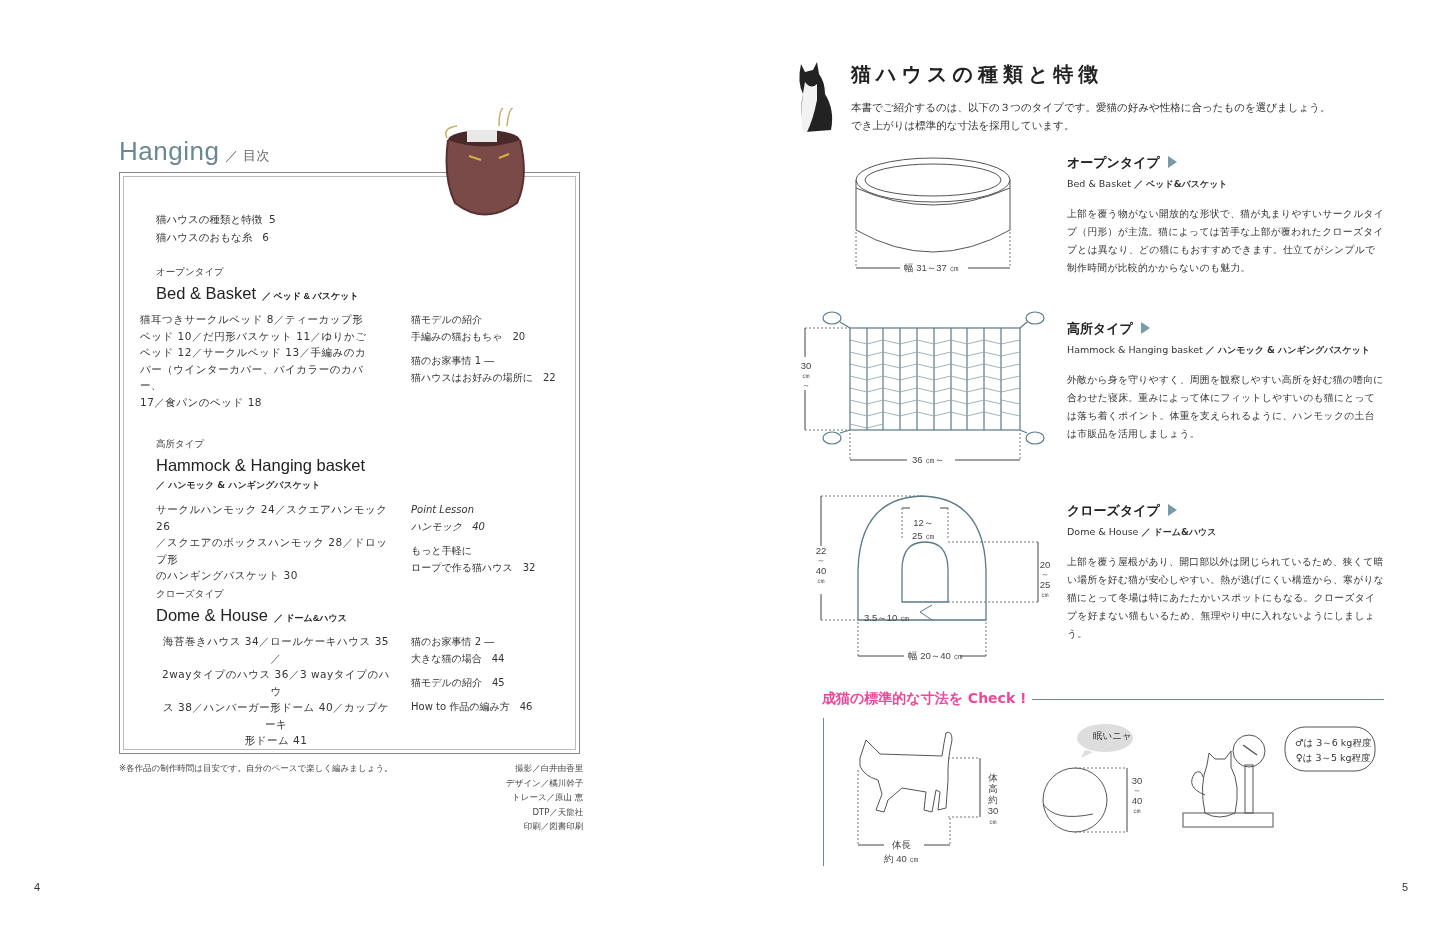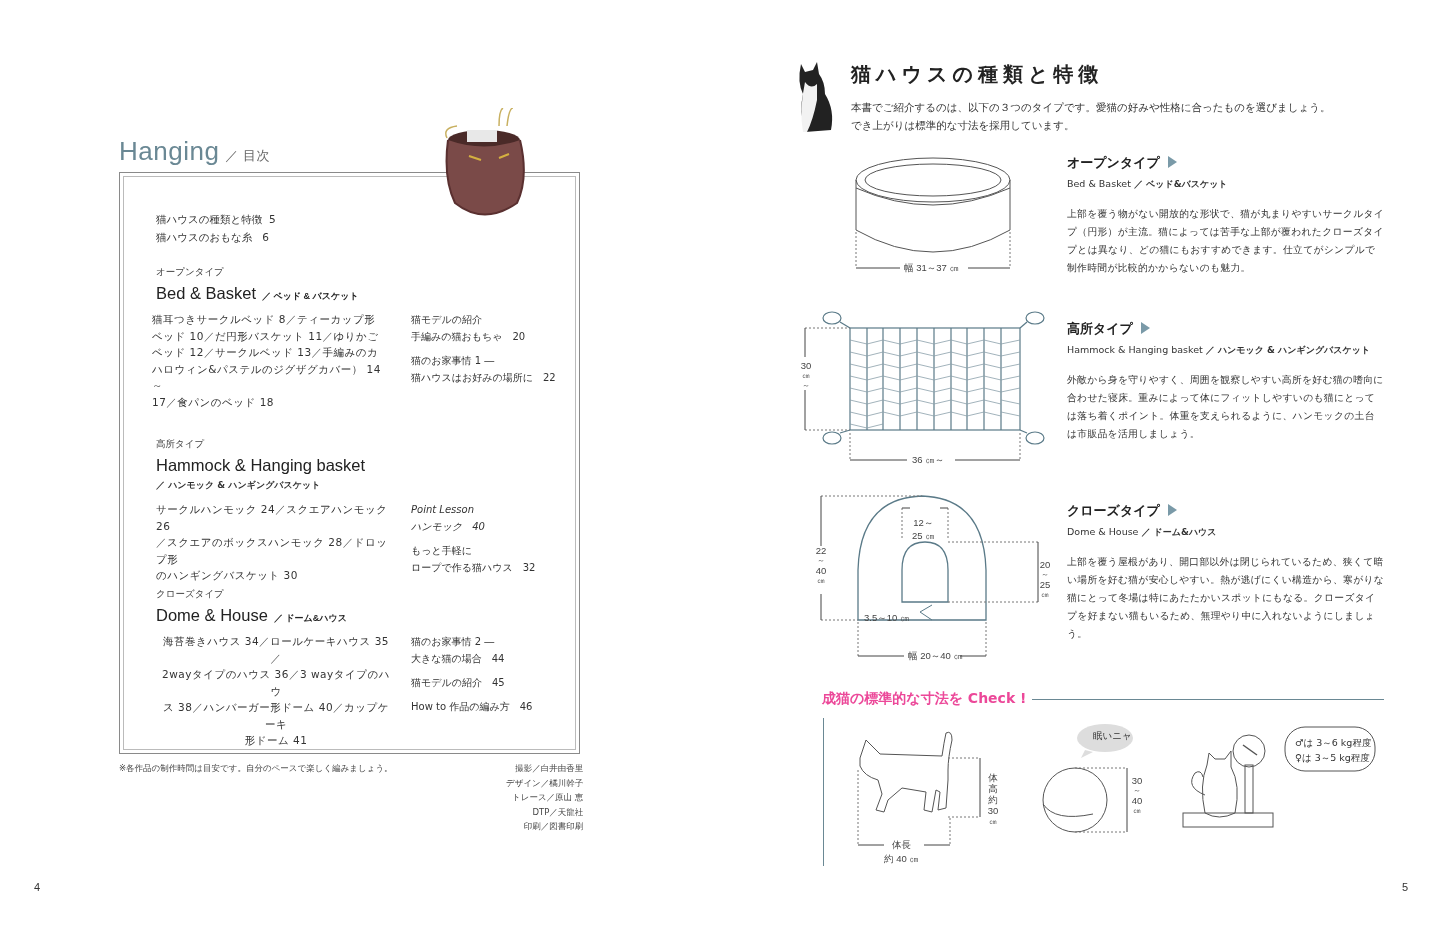--- a/index.html
+++ b/index.html
@@ -67,25 +67,25 @@
   <span>猫ハウスの種類と特徴</span>&nbsp;&nbsp;<span>5</span>
 </div>
 <div class="abs toc-line" style="left:156px; top:228px;">
   <span>猫ハウスのおもな糸</span>&nbsp;&nbsp;&nbsp;<span>6</span>
 </div>
 
 <div class="abs cat-label" style="left:156px; top:266px;">オープンタイプ</div>
 <div class="abs section-en" style="left:156px; top:284px;">
   <span>Bed &amp; Basket</span><span class="jp">／ ベッド &amp; バスケット</span>
 </div>
-<div class="abs toc-para" style="left:152px; top:311px;">
+<div class="abs toc-para" style="left:140px; top:311px;">
   <div>猫耳つきサークルベッド 8／ティーカップ形</div>
   <div>ベッド 10／だ円形バスケット 11／ゆりかご</div>
   <div>ベッド 12／サークルベッド 13／手編みのカ</div>
-  <div>ハロウィン&amp;パステルのジグザグカバー） 14～</div>
+  <div>バー（ウインターカバー、バイカラーのカバー、</div>
   <div>17／食パンのベッド 18</div>
 </div>
 <div class="abs side-block" style="left:411px; top:311px;">
   <div>猫モデルの紹介</div>
   <div>手編みの猫おもちゃ　20</div>
 </div>
 <div class="abs side-block" style="left:411px; top:352px;">
   <div>猫のお家事情 1 ―</div>
   <div>猫ハウスはお好みの場所に　22</div>
 </div>
@@ -335,19 +335,19 @@
 
 <div class="abs" style="left:1175px; top:725px; width:210px; height:130px;">
   <svg width="210" height="130" viewBox="0 0 210 130">
     <rect x="8" y="88" width="90" height="14" fill="none" stroke="#555"></rect>
     <rect x="70" y="40" width="8" height="48" fill="none" stroke="#555"></rect>
     <circle cx="74" cy="26" r="16" fill="none" stroke="#555"></circle>
     <line x1="68" y1="20" x2="82" y2="30" stroke="#555" stroke-width="1.5"></line>
     <path d="M30 88 Q24 60 32 40 L34 28 L40 34 L50 34 L56 26 L56 42 Q66 60 60 88 Q44 96 30 88Z M30 70 Q10 62 20 48 Q26 44 28 52" fill="none" stroke="#555"></path>
     <rect x="110" y="2" width="90" height="44" rx="20" fill="#fff" stroke="#555"></rect>
   </svg>
-  <div class="abs bubble" style="left:120px; top:10px; line-height:15px;">
+  <div class="abs bubble" style="left:120px; top:10px; line-height:15px;text-align:center;">
     <div>♂は 3～6 kg程度</div>
     <div>♀は 3～5 kg程度</div>
   </div>
 </div>
 
 <div class="abs page-num" style="left:1402px; top:881px;">5</div>
 
 </body></html>

